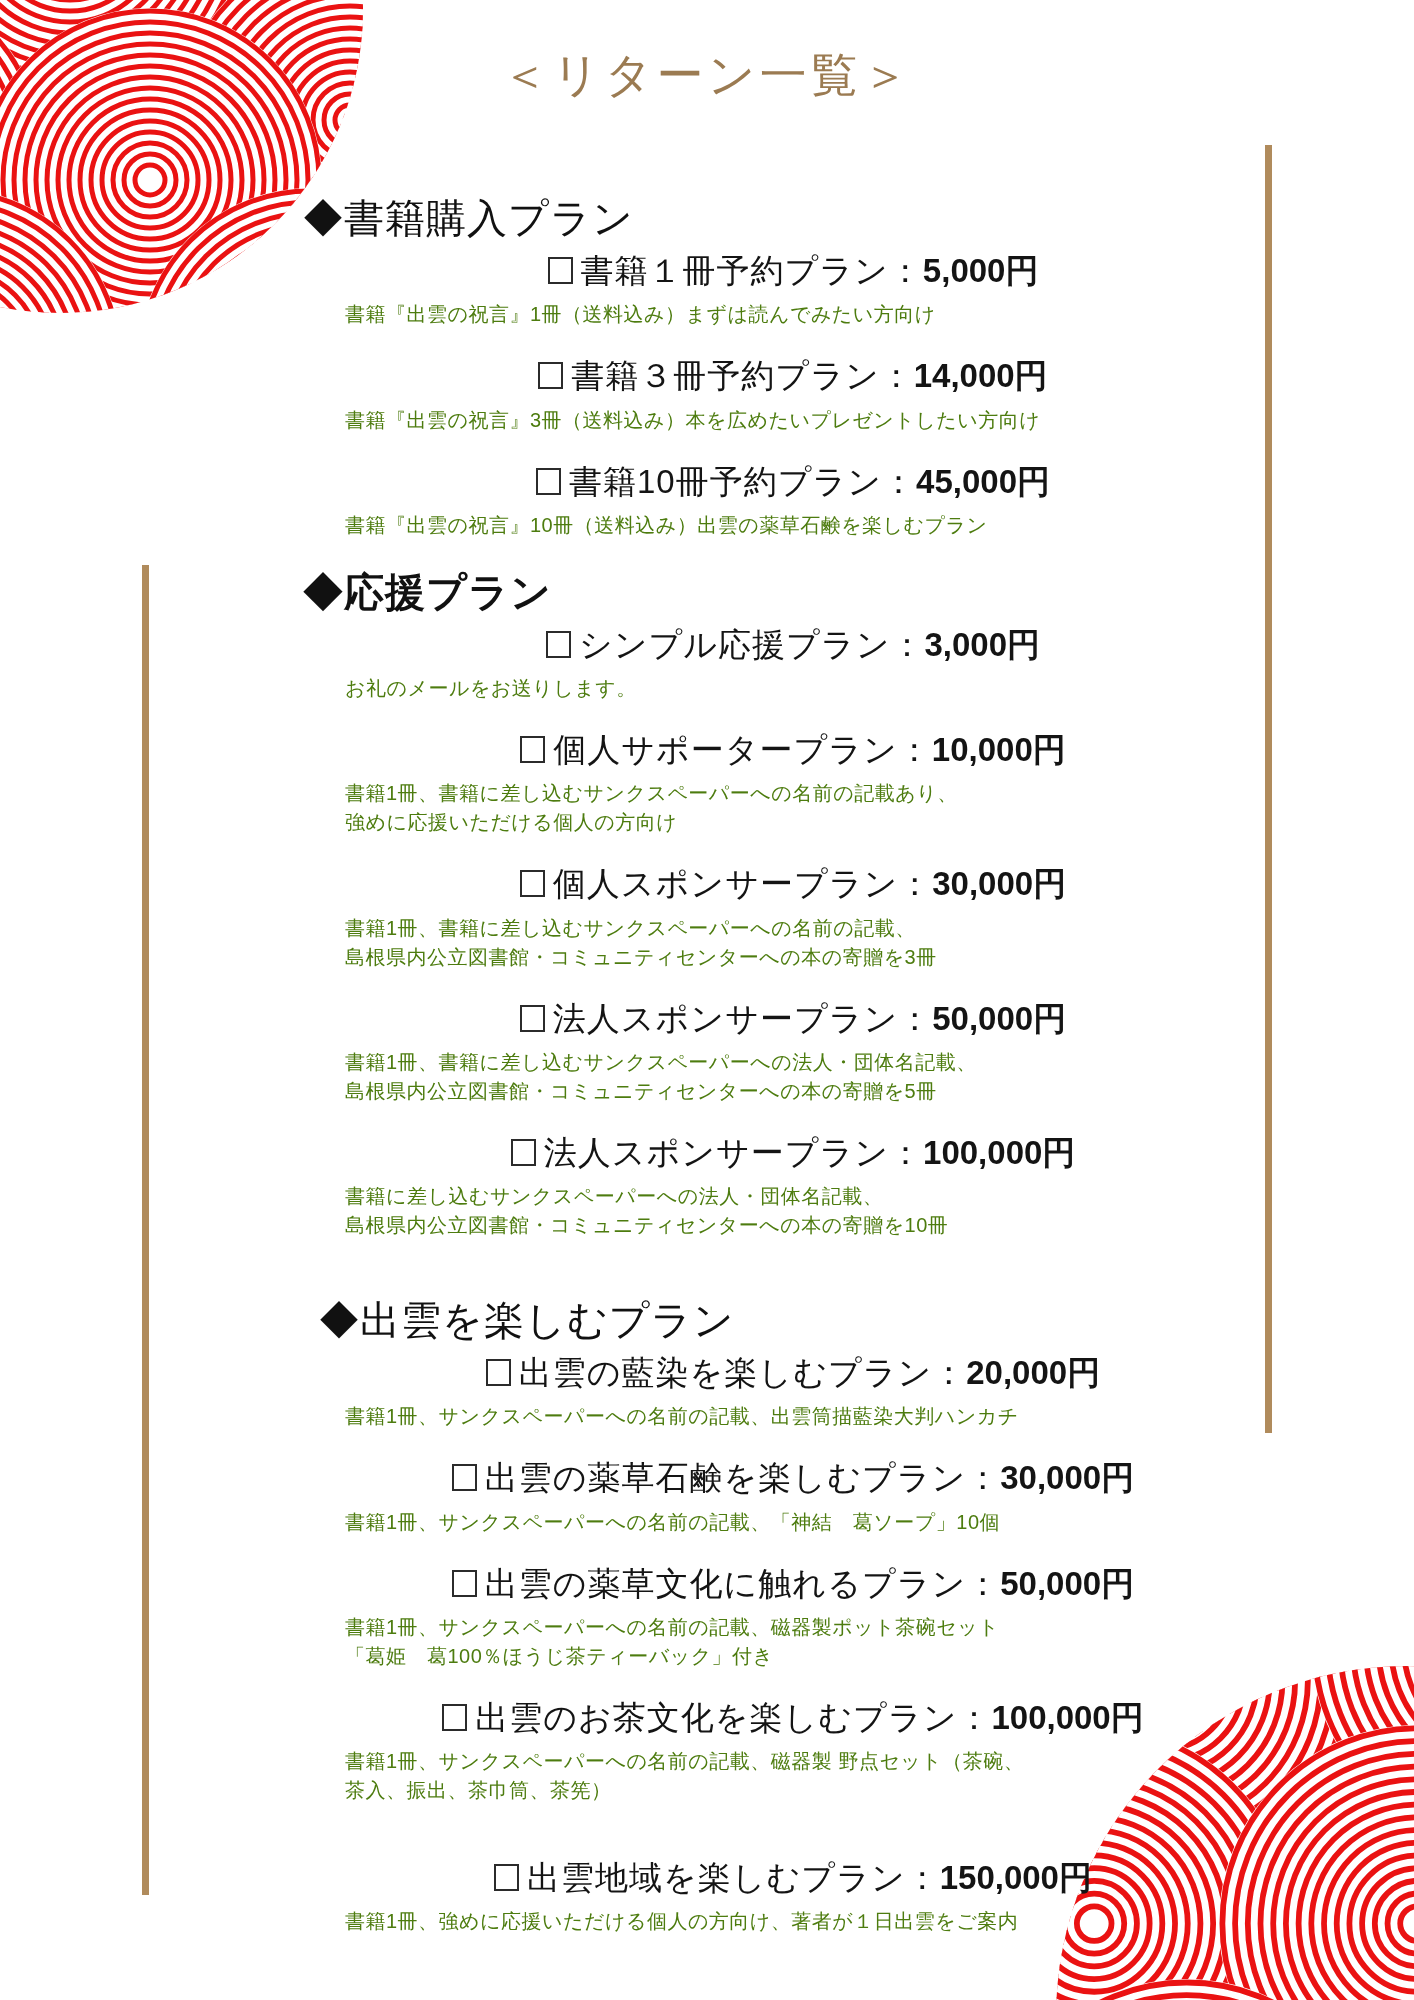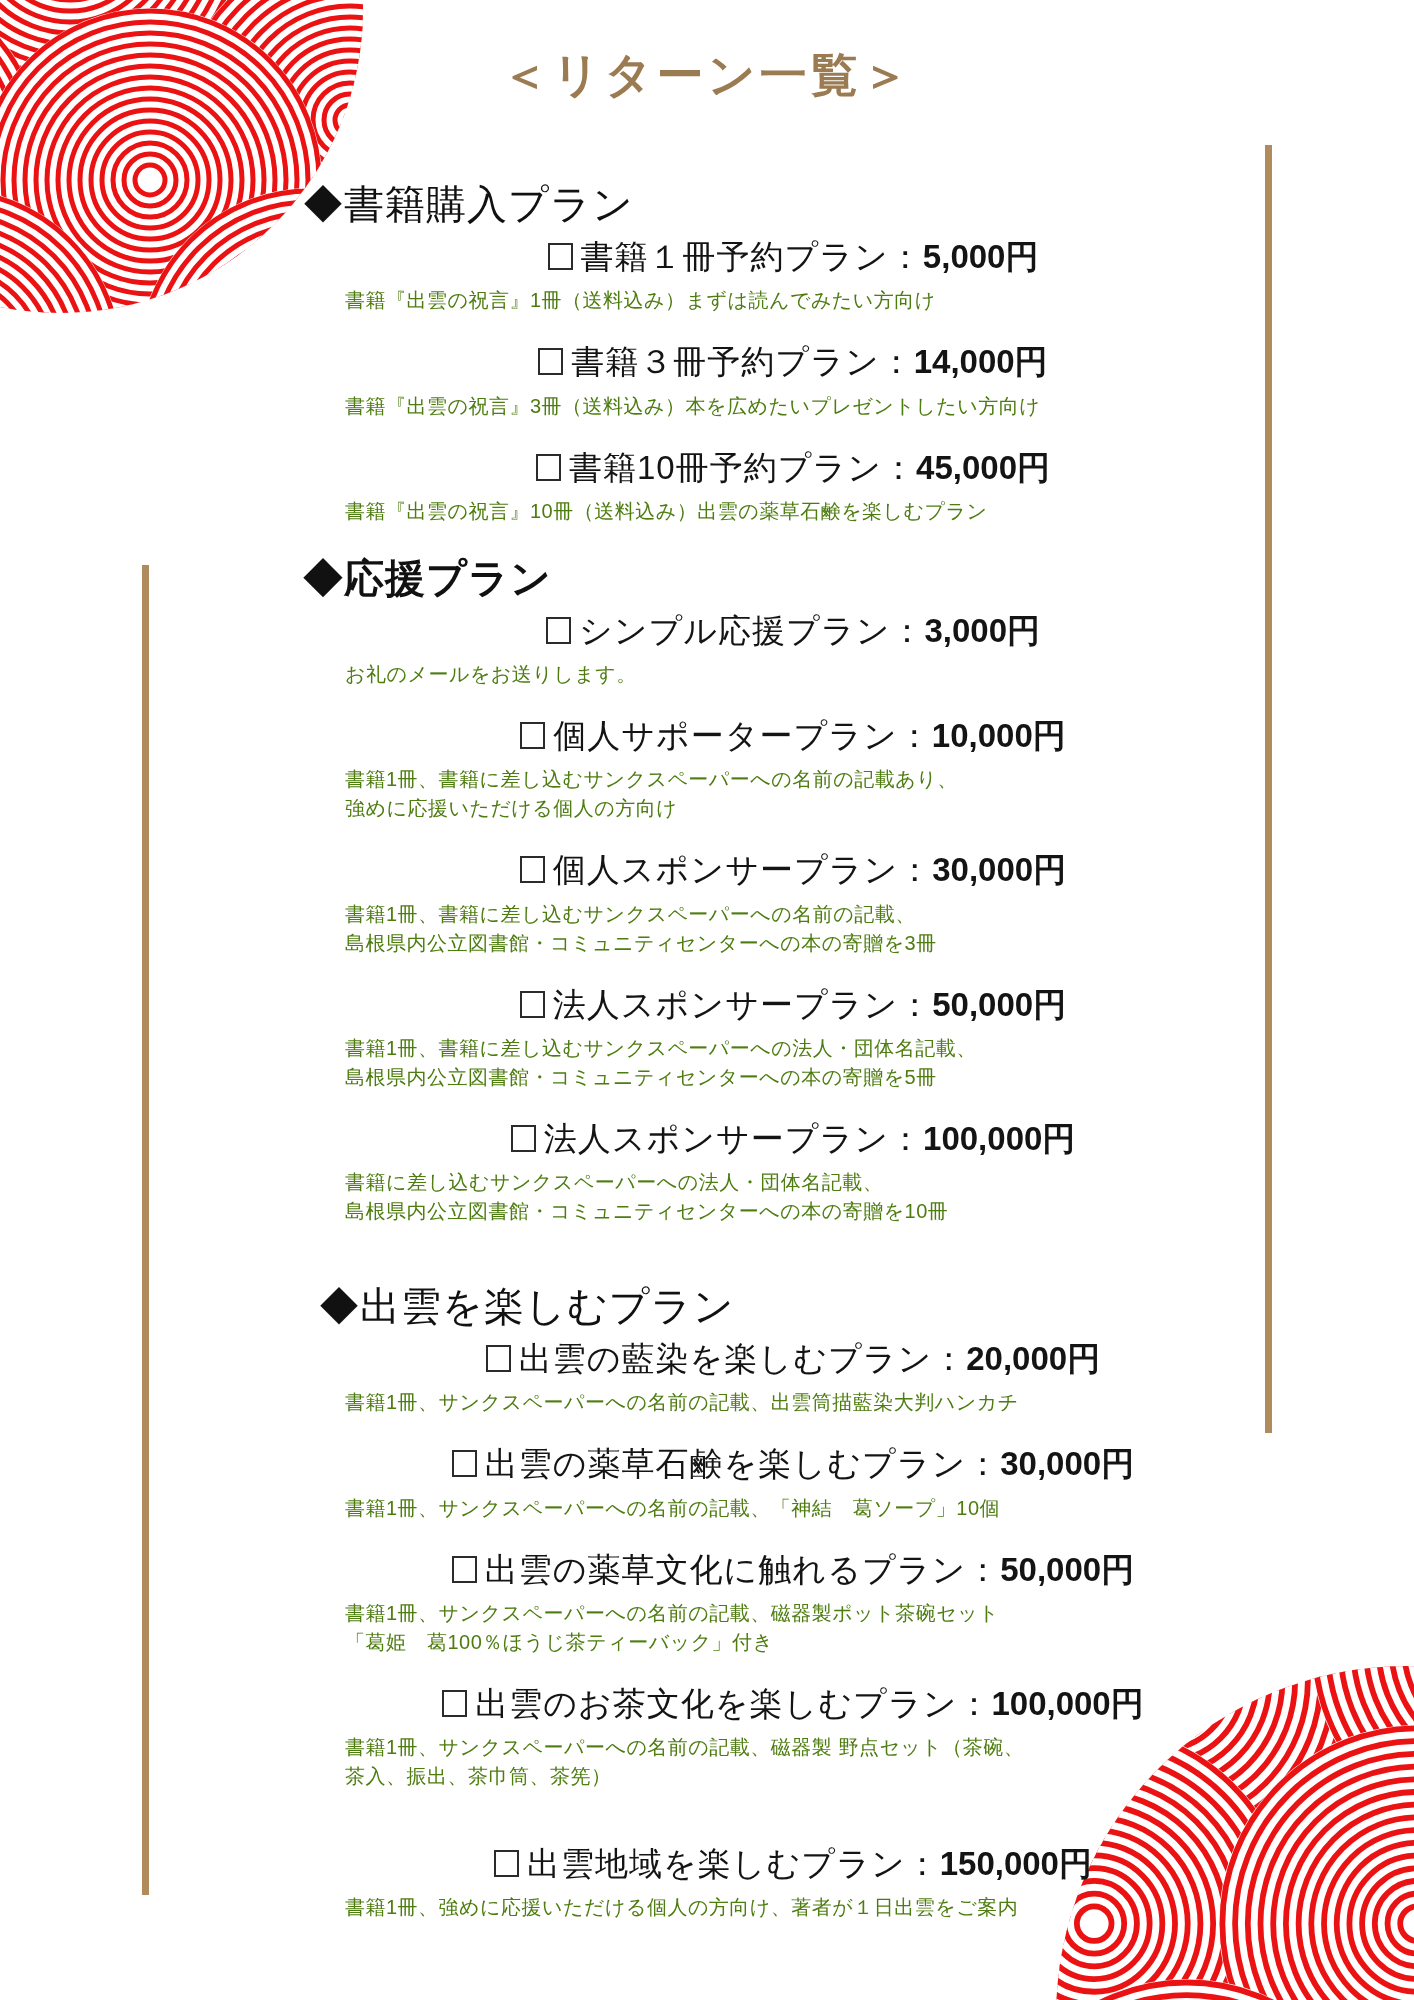--- a/index.html
+++ b/index.html
@@ -12,25 +12,25 @@
   .deco{position:absolute;display:block;}
   .deco-tl{width:620px;height:620px;left:-250px;top:-300px;}
   .deco-br{width:716px;height:716px;left:1048px;top:1658px;}
   
   .vline{position:absolute;width:7px;background:#b08b5c;}
   .vline.right{left:1265px;top:145px;height:1288px;}
   .vline.left{left:142px;top:565px;height:1330px;}
   
   .page-title{
     position:absolute;top:44px;left:0;width:100%;margin:0;
-    text-align:center;font-size:47px;font-weight:700;
+    text-align:center;font-size:47px;font-weight:400;
     color:#9b7b52;letter-spacing:4px;
   }
   
-  .content{position:absolute;left:303px;top:178px;width:980px;}
+  .content{position:absolute;left:303px;top:192px;width:980px;}
   section{margin:0;}
   .section-heading{
     margin:0 0 6px 0;font-size:40px;line-height:1.3;font-weight:500;
     letter-spacing:1px;color:#111;
   }
   .mt30{margin-top:12px;font-weight:bold;}
   .mt54{margin-top:54px;margin-left:16px;}
   .mt52{margin-top:52px;}
   .plan{margin-bottom:26px;}
   .plan-title{font-size:33px;line-height:1.25;font-weight:500;letter-spacing:1px;margin-bottom:9px;color:#141414;text-align:center;}

